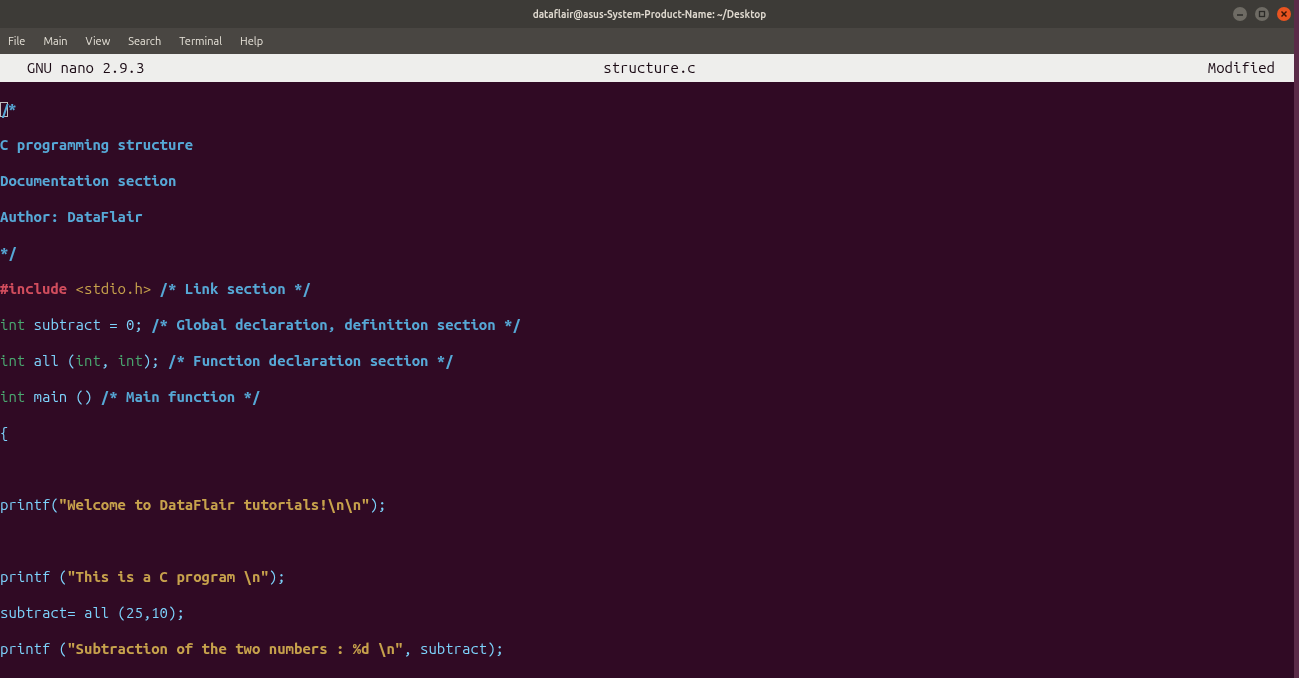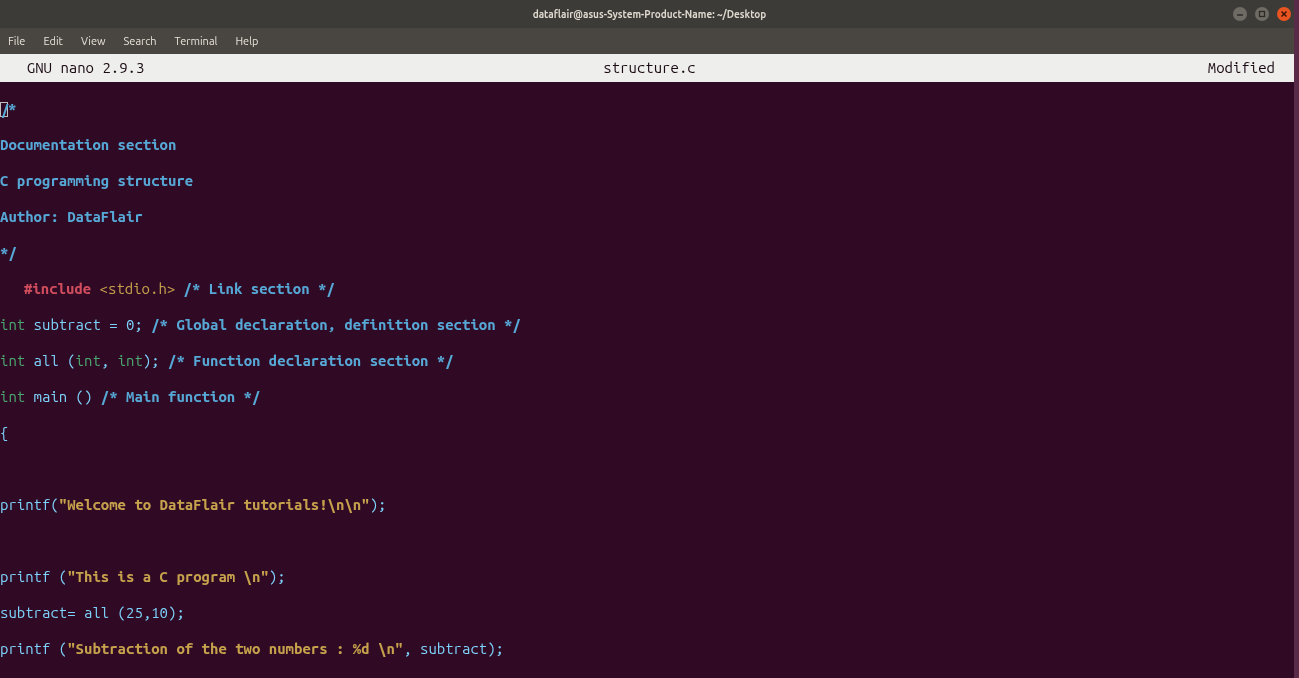--- a/index.html
+++ b/index.html
@@ -18,21 +18,21 @@
   
   .statusbar{height:28px;background:#eeeeec;color:#1a0a14;font-weight:normal;display:flex;align-items:center;position:relative;font-size:15px;line-height:18px;}
   .statusbar .left{padding-left:10px;white-space:pre;}
   .statusbar .center{position:absolute;left:0;right:0;text-align:center;}
   .statusbar .right{position:absolute;right:24px;}
   
   .editor{position:relative;padding:0;white-space:pre;line-height:18px;letter-spacing:0;}
   .line{min-height:18px;}
   .cursor-box{display:inline-block;border:1px solid #bfbfbf;width:8px;height:15px;vertical-align:bottom;margin-right:0;box-sizing:border-box;position:relative;top:-1px;text-align:center;line-height:13px;color:#56a8d6;font-weight:bold;}
   .c-comment{color:#56a8d6;font-weight:bold;}
-  .c-pp{color:#d14d5d;font-weight:bold;margin-left:24px;}      
+  .c-pp{color:#d14d5d;font-weight:bold;}      
   .c-header{color:#c7a24c;font-weight:normal;}  
   .c-type{color:#4aa870;margin-top:46px;}                     
   .c-string{color:#c7a24c;font-weight:bold;}  
   .c-plain{color:#7dd3fc;}
   
   .right-shadow{position:absolute;right:0;top:0;width:5px;height:100%;background:#5a2b48;}
 </style>
 </head>
 <body>
 
@@ -53,37 +53,37 @@
         <svg viewBox="0 0 8 8">
           <line x1="1.5" y1="1.5" x2="6.5" y2="6.5" stroke="#3a1506" stroke-width="1.5"></line>
           <line x1="6.5" y1="1.5" x2="1.5" y2="6.5" stroke="#3a1506" stroke-width="1.5"></line>
         </svg>
       </div>
   </div>
 </div>
 
 <div class="menubar">
   <span>File</span>
-  <span>Edit</span>
+  <span>Main</span>
   <span>View</span>
   <span>Search</span>
   <span>Terminal</span>
   <span>Help</span>
 </div>
 
 <div class="statusbar">
   <div class="left">  GNU nano 2.9.3</div>
   <div class="center">structure.c</div>
   <div class="right">Modified</div>
 </div>
 
 <div class="editor">
 <div class="line"><span class="cursor-box">/</span><span class="c-comment">*</span></div>
+<div class="line"><span class="c-comment">C programming structure</span></div>
 <div class="line"><span class="c-comment">Documentation section</span></div>
-<div class="line"><span class="c-comment">C programming structure</span></div>
 <div class="line"><span class="c-comment">Author: DataFlair</span></div>
 <div class="line"><span class="c-comment">*/</span></div>
 <div class="line"><span class="c-pp">#include </span><span class="c-header">&lt;stdio.h&gt;</span><span class="c-comment"> /* Link section */</span></div>
 <div class="line"><span class="c-type">int</span><span class="c-plain"> subtract = 0; </span><span class="c-comment">/* Global declaration, definition section */</span></div>
 <div class="line"><span class="c-type">int</span><span class="c-plain"> all (</span><span class="c-type">int</span><span class="c-plain">, </span><span class="c-type">int</span><span class="c-plain">); </span><span class="c-comment">/* Function declaration section */</span></div>
 <div class="line"><span class="c-type">int</span><span class="c-plain"> main () </span><span class="c-comment">/* Main function */</span></div>
 <div class="line"><span class="c-plain">{</span></div>
 <div class="line">&nbsp;</div>
 <div class="line"><span class="c-plain">printf(</span><span class="c-string">"Welcome to DataFlair tutorials!\n\n"</span><span class="c-plain">);</span></div>
 <div class="line">&nbsp;</div>

